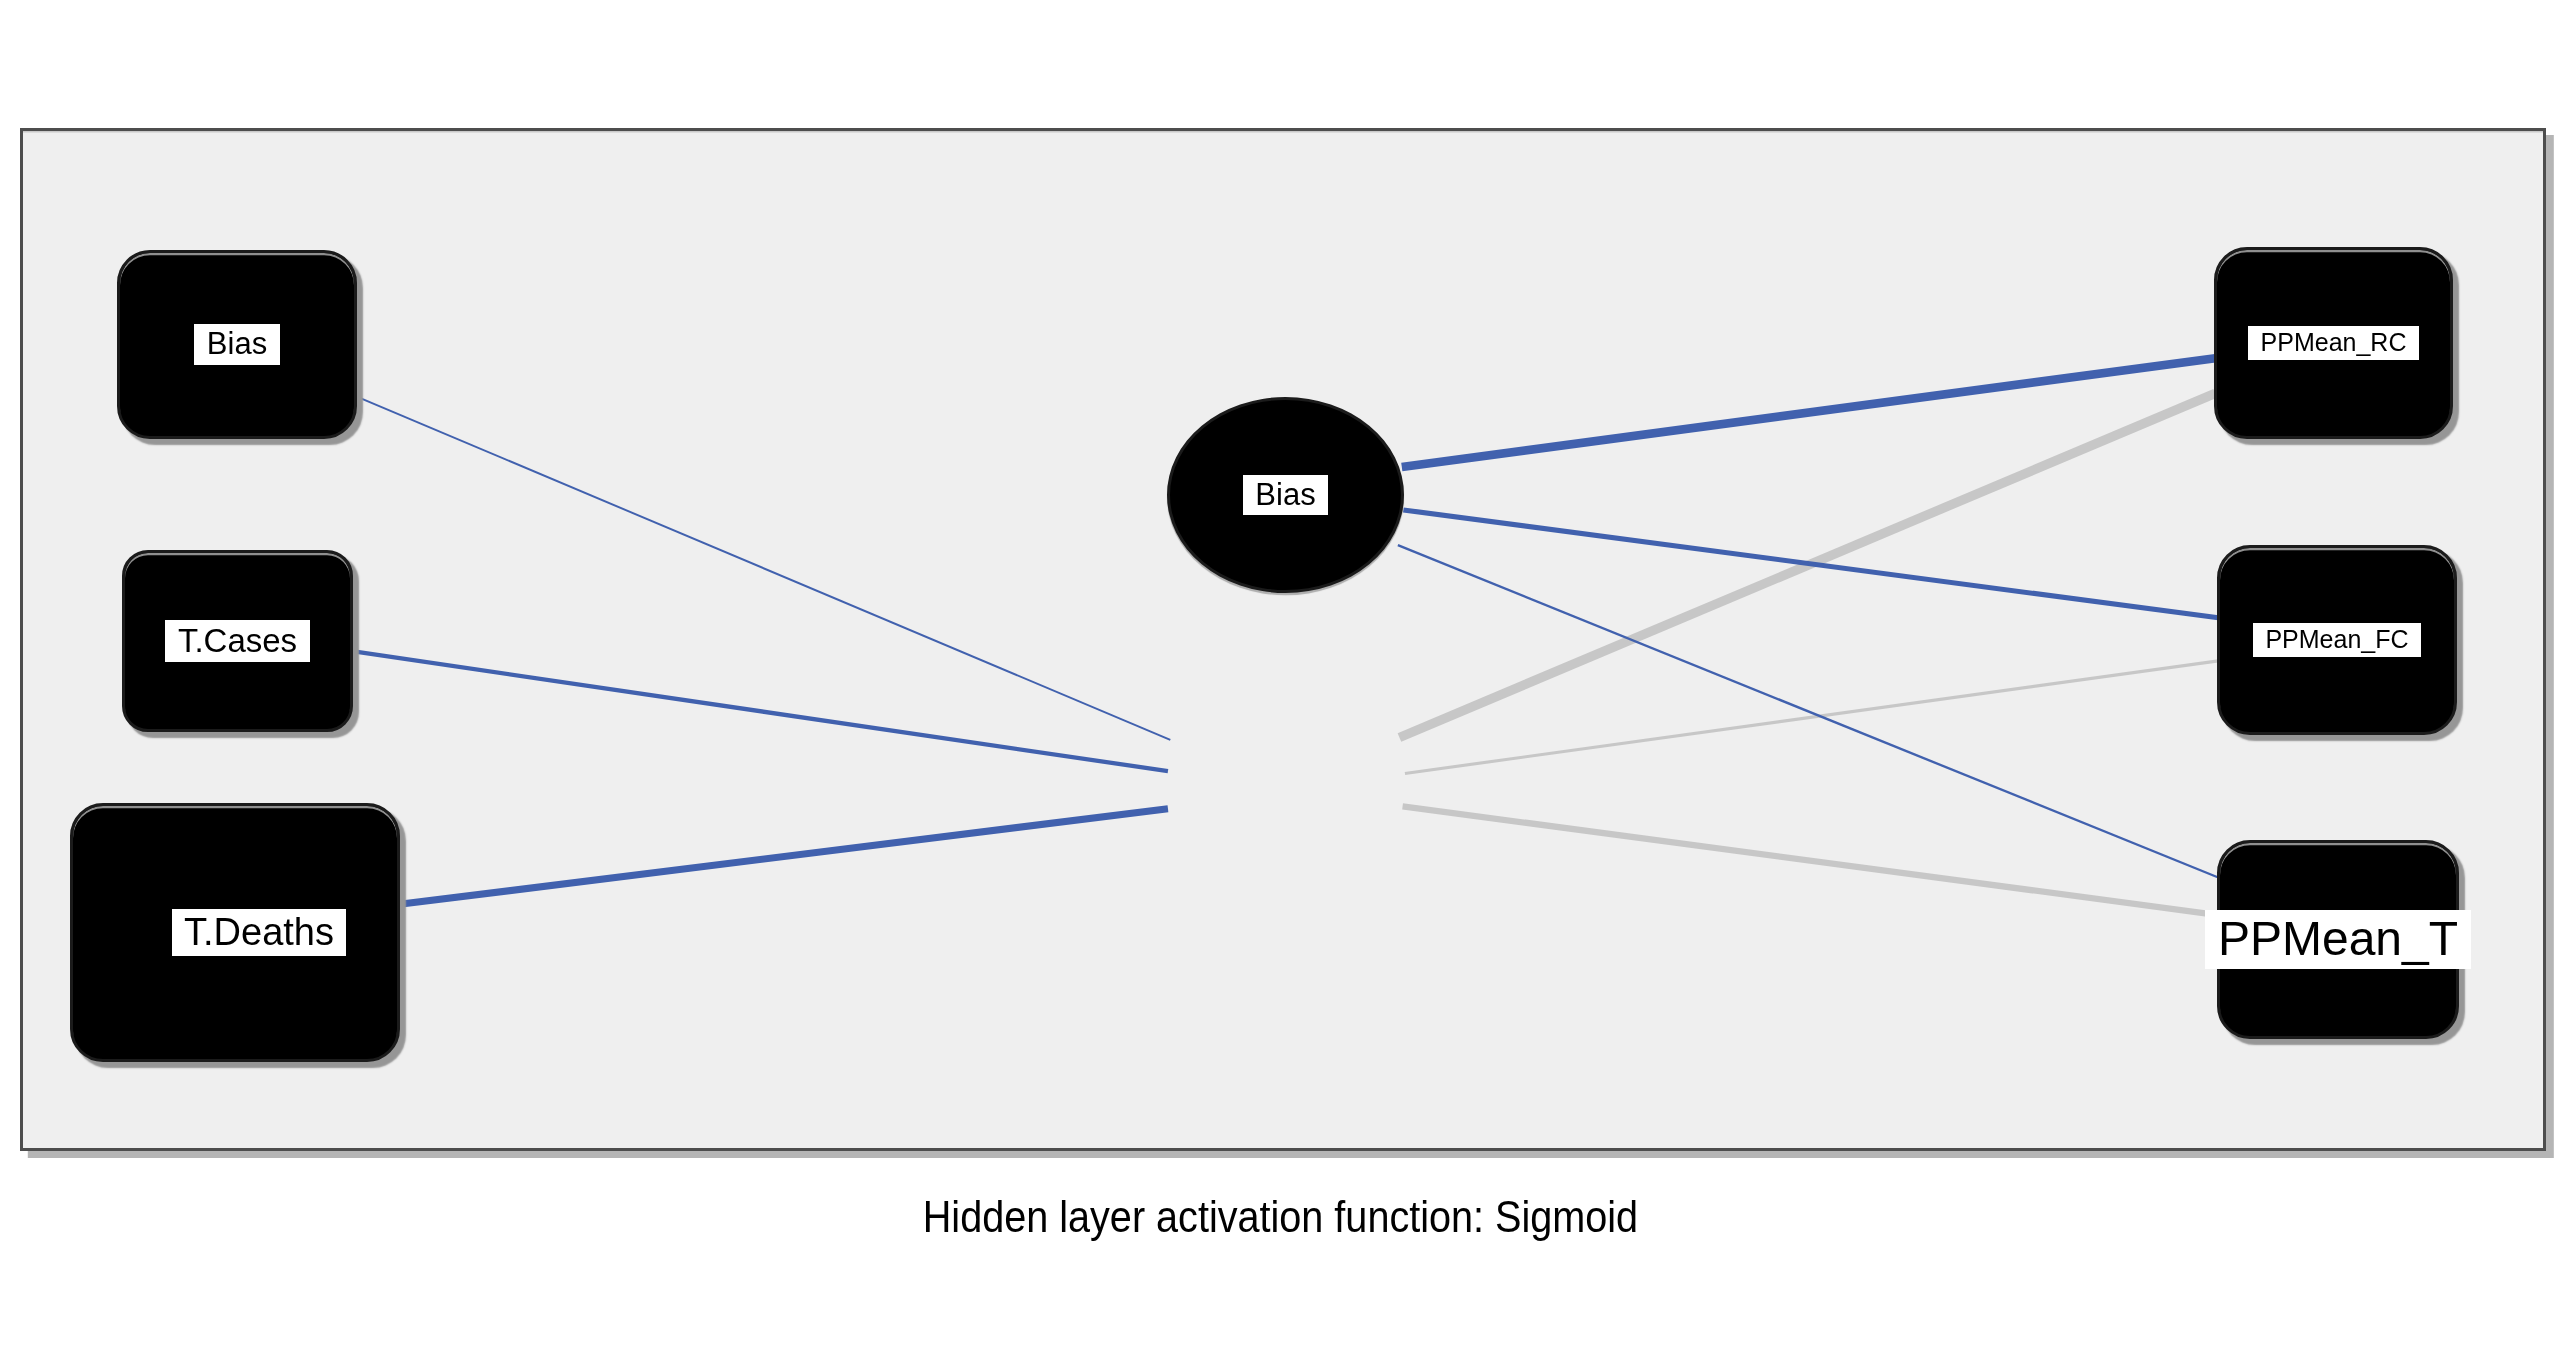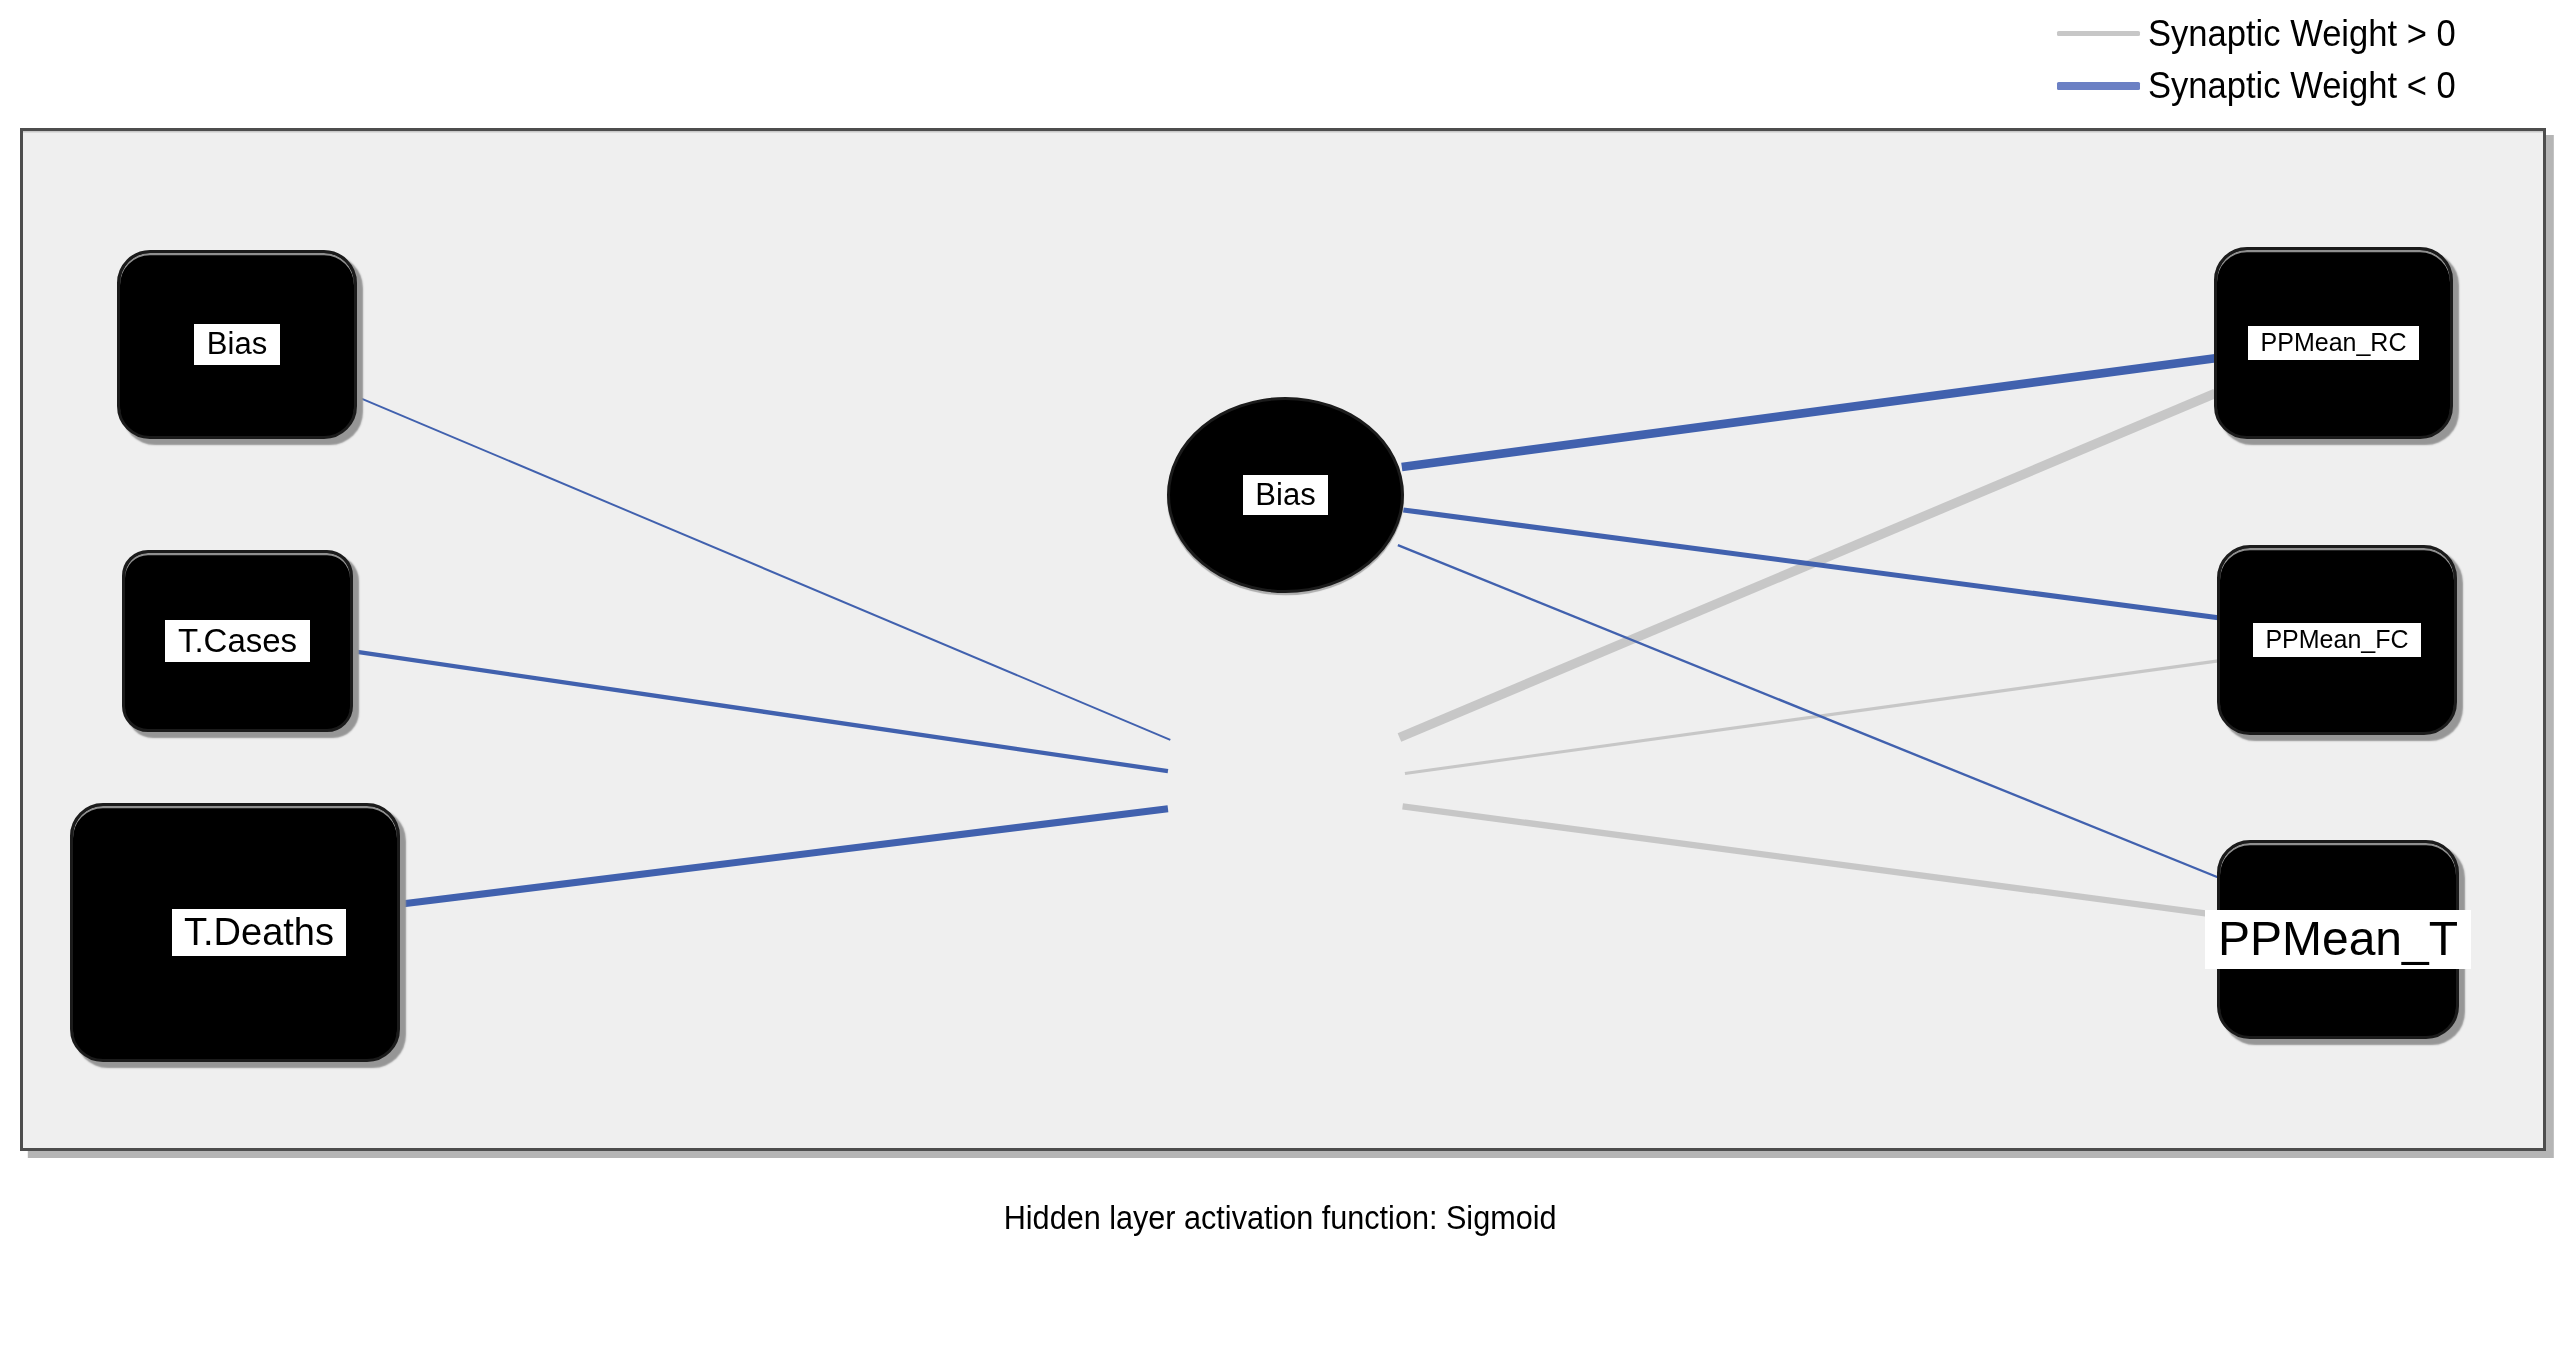--- a/index.html
+++ b/index.html
@@ -39,41 +39,31 @@
   #node-input-tcases {left:122px; top:550px;  width:231px;height:182px;border-radius:26px;}
   #node-input-tdeaths{left:70px;  top:803px; width:330px;height:259px;padding-left:48px;}
   #node-hidden-bias  {left:1167px;top:397px;  width:237px;height:196px;}
   #node-hidden-h11   {left:1167px;top:690px;  width:239px;height:194px;}
   #node-output-rc    {left:2214px;top:247px;  width:239px;height:192px;}
   #node-output-fc    {left:2217px;top:545px;  width:240px;height:190px;}
   #node-output-t     {left:2217px;top:840px; width:242px;height:199px;}
   
   .caption{
     position:absolute;left:20.3px;width:2520px;text-align:center;
-    font-size:34px;line-height:44px;
+    font-size:44px;line-height:44px;
   }
   .caption>span{display:inline-block;transform:scaleX(.90);transform-origin:center;}
   #caption-hidden{top:1195px;}
   #caption-output{top:1297px;}
 </style>
 </head>
 <body>
 
 <div id="stage">
 
-  <div id="legend">
-    <div class="legend-row">
-      <span class="legend-swatch pos"></span>
-      <span class="legend-label">Synaptic Weight &gt; 0</span>
-    </div>
-    <div class="legend-row">
-      <span class="legend-swatch neg"></span>
-      <span class="legend-label">Synaptic Weight &lt; 0</span>
-    </div>
-  </div>
 
   <div id="panel"></div>
 
   <svg id="edges" viewBox="0 0 3293 1753" xmlns="http://www.w3.org/2000/svg">
 
     <line class="edge-pos" x1="1789" y1="943" x2="2832" y2="503" stroke-width="12"></line>
     <line class="edge-pos" x1="1796" y1="989" x2="2836" y2="845" stroke-width="4"></line>
     <line class="edge-pos" x1="1793" y1="1031" x2="2836" y2="1170" stroke-width="8"></line>
 
     <line class="edge-neg" x1="458" y1="508" x2="1496" y2="946" stroke-width="2.5"></line>

